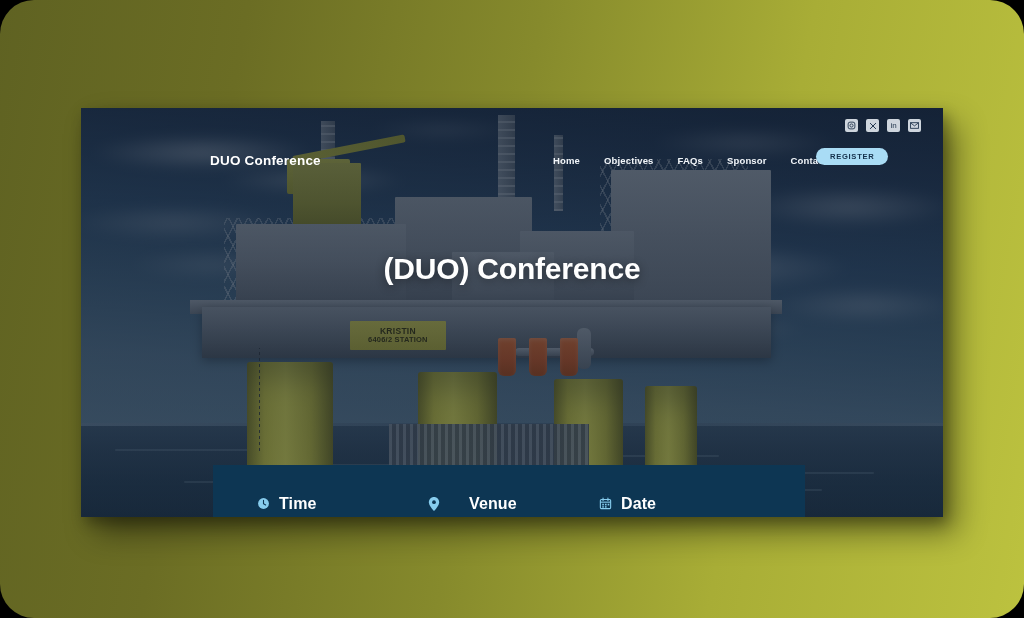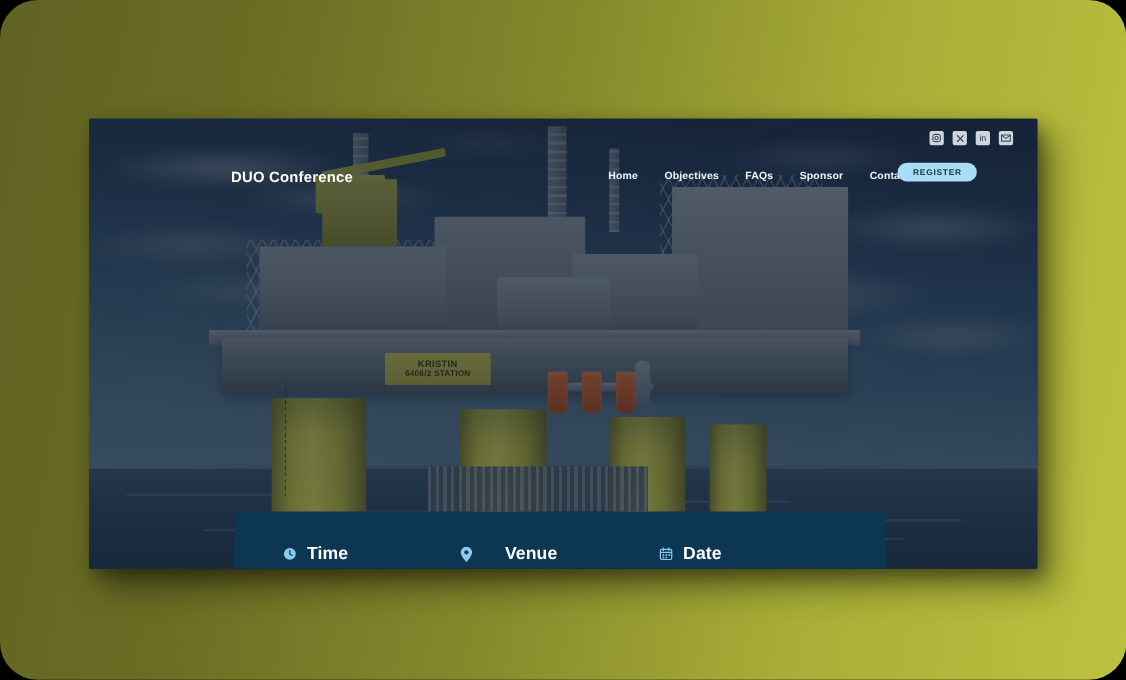--- a/index.html
+++ b/index.html
@@ -221,21 +221,21 @@
   .infobar {
     position:absolute; left:132px; top:357px; width:592px; height:52px;
     background:#0d3653;
   }
   .info-items {
     position:absolute; left:0; top:25px; width:100%; height:27px;
     display:flex; align-items:center;
   }
   .info-item { display:flex; align-items:center; gap:9px; }
   .i1 { position:absolute; left:44px; }
-  .i2 { position:absolute; left:205px;gap:29px; }
+  .i2 { position:absolute; left:215px;gap:29px; }
   .i3 { position:absolute; left:386px; }
   .info-ico { color:#87cdee; display:flex; align-items:center; }
   .info-label { color:#fff; font-size:16px; font-weight:700; letter-spacing:.1px; }
 </style>
 </head>
 <body>
 
 <div id="page">
 
   <div id="panel-shadow"></div>
@@ -342,20 +342,21 @@
         <a href="#">Objectives</a>
         <a href="#">FAQs</a>
         <a href="#">Sponsor</a>
         <a href="#">Contact</a>
       </nav>
 
       <button class="register-btn">REGISTER</button>
     </div>
 
     <div class="hero">
+      <span class="l">(DUO) Conference</span>
     </div>
 
     <div class="infobar">
       <div class="info-items">
 
         <div class="info-item i1">
           <span class="info-ico">
             <svg width="13" height="13" viewBox="0 0 24 24" fill="#87cdee">
               <circle cx="12" cy="12" r="10"></circle>
               <path d="M12 6.2v6.2l4 2.3" stroke="#0d3653" stroke-width="2" fill="none" stroke-linecap="round"></path>

